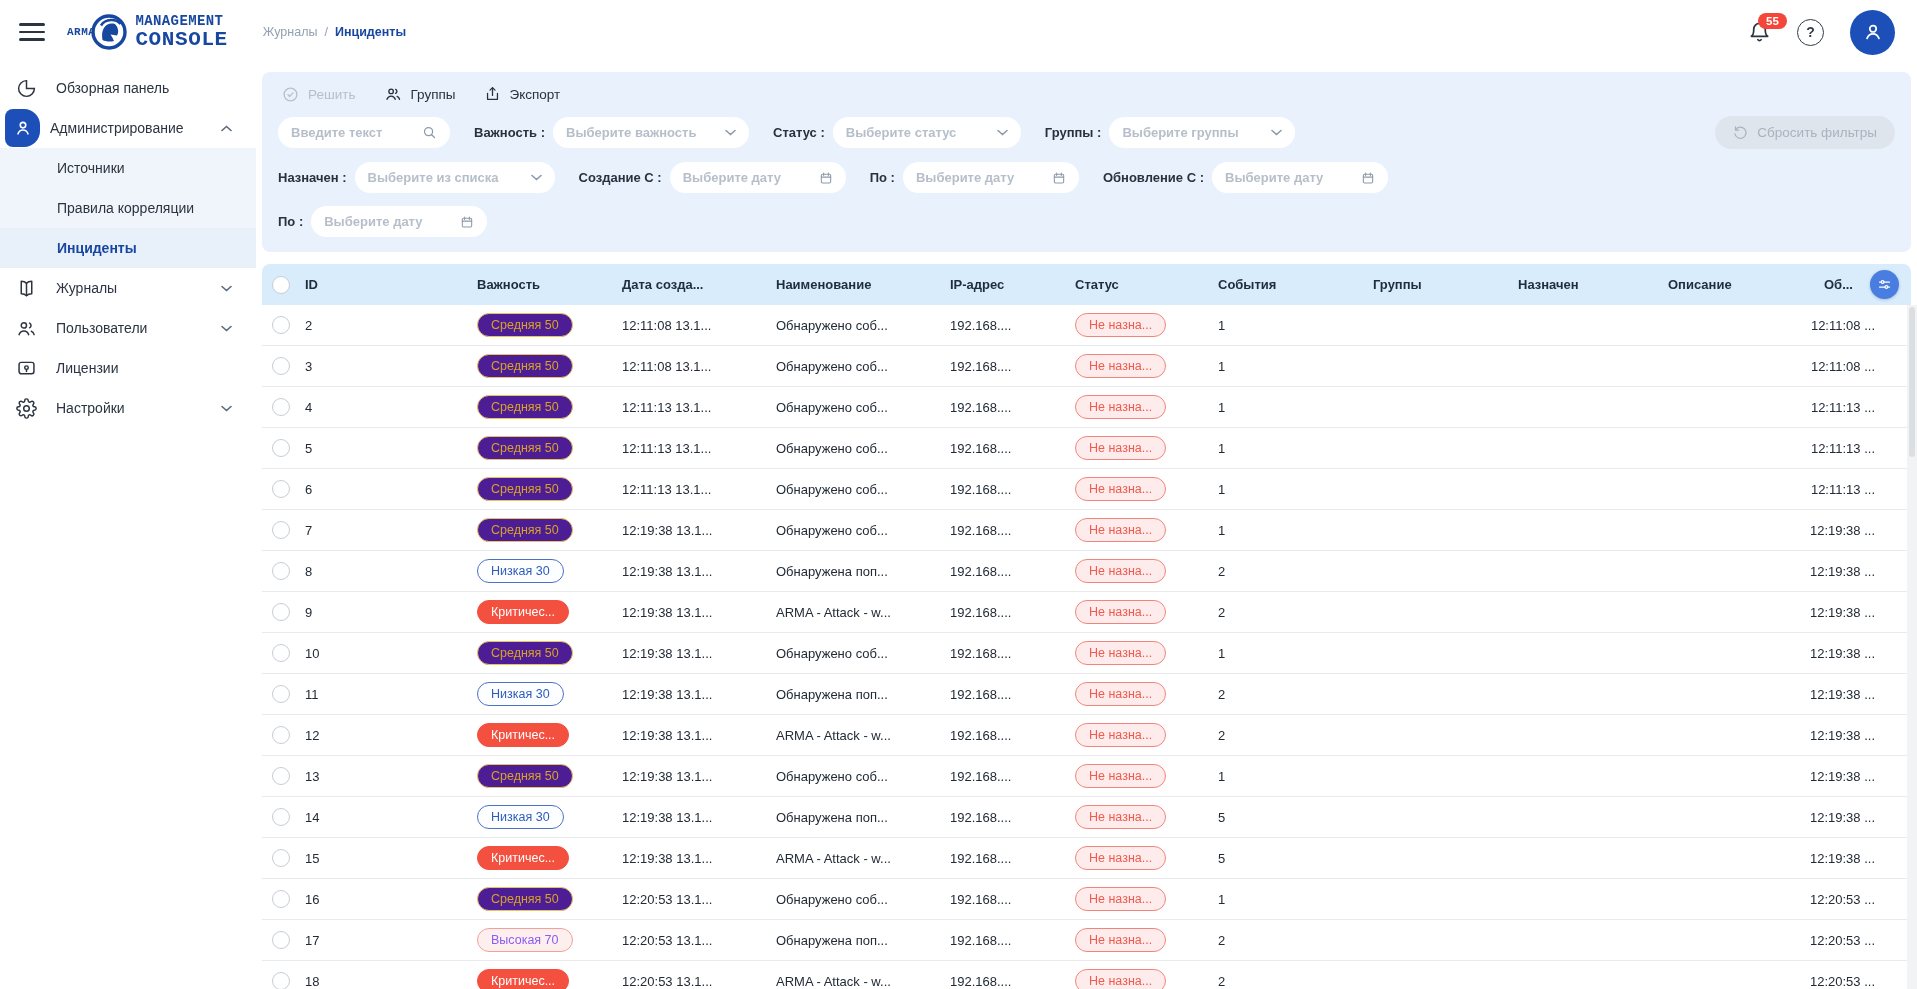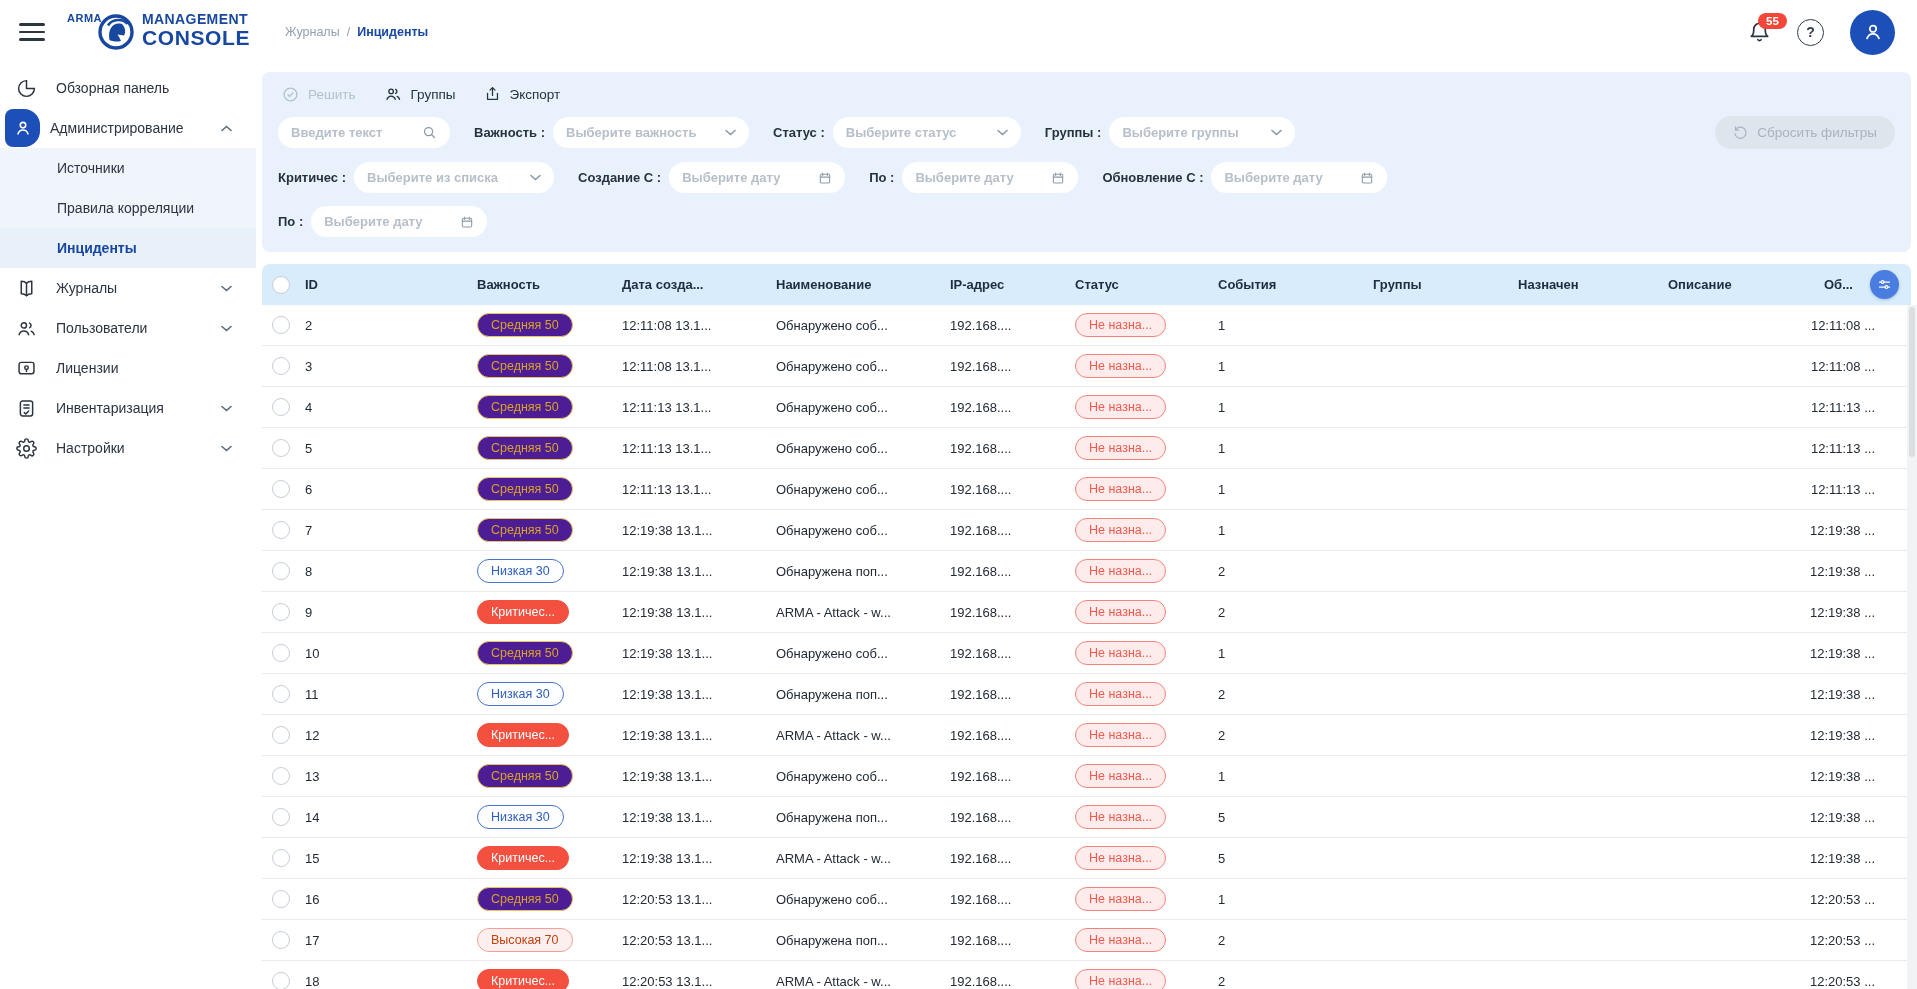--- a/index.html
+++ b/index.html
@@ -5,21 +5,21 @@
   * { margin:0; padding:0; box-sizing:border-box; }
   html,body { width:1917px; height:989px; overflow:hidden; background:#fff;
     font-family:"Liberation Sans", sans-serif; color:#232f3d; }
 
   .app { width:100%; height:100%; display:flex; flex-direction:column; }
 
   
   .topbar { height:64px; flex:0 0 64px; display:flex; align-items:center; background:#fff; position:relative; z-index:5; }
   .hamburger { width:26px; height:18px; margin-left:19px; display:flex; flex-direction:column; justify-content:space-between; cursor:pointer; border:none; background:none; }
   .hamburger span { display:block; height:2.6px; background:#2b3440; border-radius:2px; }
-  .logo { display:flex; align-items:flex-start; margin-left:22px; }
+  .logo { display:flex; align-items:center; margin-left:22px;font-family:Liberation Mono, monospace; }
   .logo-arma { font-size:11px; font-weight:bold; color:#17479e; letter-spacing:.5px; margin-right:-6px; position:relative; z-index:2; }
   .logo-text { margin-left:6px; color:#17479e; line-height:1; }
   .logo-text .l1 { font-size:14px; font-weight:bold; letter-spacing:.4px; }
   .logo-text .l2 { font-size:21px; font-weight:bold; letter-spacing:.6px; margin-top:1px; }
   .breadcrumb { margin-left:35px; font-size:12.5px; display:flex; gap:7px; align-items:center; }
   .crumb-parent { color:#93a0af; cursor:pointer; }
   .crumb-sep { color:#93a0af; }
   .crumb-current { color:#17479e; font-weight:bold; }
   .topbar-right { margin-left:auto; display:flex; align-items:center; gap:26px; margin-right:22px; }
   .bell-wrap { position:relative; cursor:pointer; }
@@ -76,21 +76,21 @@
   .c-desc { width:155px; padding-left:16px; }
   .c-updated { flex:1 1 auto; justify-content:flex-end; padding-right:36px; }
   .thead .cell:not(.c-check):not(.c-id) { position:relative; }
   .thead .cell:not(.c-check):not(.c-id)::before { content:""; position:absolute; left:0; top:8px; bottom:8px; width:1px; background:#bcdcf4; }
   .circle-check { width:18px; height:18px; border-radius:50%; border:1.6px solid #c6cdd6; background:#fff; display:inline-block; cursor:pointer; }
   .tbody { height:704px; overflow:hidden; background:#fff; }
   .trow { display:flex; align-items:center; height:41px; border-bottom:1px solid #e9eaec; font-size:13px; color:#222b36; background:#fff; }
   .badge { display:inline-block; padding:4px 13px; border-radius:13px; font-size:12.5px; border:1px solid transparent; line-height:1.15; }
   .sev-medium { color:#d9a226; border-color:#e9c35e; background:#4c1d95; }
   .sev-low { color:#2d5cbe; border-color:#4a72c8; background:#fdfeff; }
-  .sev-high { color:#c2410c; border-color:#f2a099; background:#fdefed; }
+  .sev-high { color:#8b5cf6; border-color:#f2a099; background:#fdefed; }
   .sev-critical { color:#fff; border-color:#f4503f; background:#f4503f; }
   .st-unassigned { color:#f05a4f; border-color:#f2857b; background:#fdeceb; }
   .col-settings-fab { position:absolute; top:6px; right:12px; width:29px; height:29px; border-radius:50%; background:#4a7de0; border:none; display:flex; align-items:center; justify-content:center; cursor:pointer; box-shadow:0 1px 3px rgba(30,60,120,.25); }
   .vscroll { position:absolute; top:41px; right:-6px; bottom:-8px; width:10px; background:#f1f3f4; }
   .vscroll .thumb { position:absolute; top:2px; left:2px; right:2px; height:150px; border-radius:4px; background:#dcdfe2; }
 
   svg { display:block; }
 </style>
 </head>
 <body>
@@ -221,35 +221,20 @@
         <span class="nav-icon">
           <svg width="21" height="21" viewBox="0 0 24 24" fill="none" stroke="#2b3440" stroke-width="1.7" stroke-linecap="round">
             <rect x="3.5" y="5" width="17" height="13" rx="2.5"></rect>
               <circle cx="12" cy="11" r="2"></circle>
               <path d="M12 13v2.5"></path>
           </svg>
         </span>
         <span class="nav-label">Лицензии</span>
       </div>
 
-      <div class="nav-item">
-        <span class="nav-icon">
-          <svg width="21" height="21" viewBox="0 0 24 24" fill="none" stroke="#2b3440" stroke-width="1.7" stroke-linecap="round" stroke-linejoin="round">
-            <rect x="5" y="3.5" width="14" height="17" rx="2.5"></rect>
-              <path d="M9 8h6M9 11.5h6"></path>
-              <path d="M9.5 16.5l1.7 1.7 3.3-3.4"></path>
-          </svg>
-        </span>
-        <span class="nav-label">Инвентаризация</span>
-        <span class="nav-chevron">
-          <svg width="11" height="7" viewBox="0 0 11 7" fill="none" stroke="#5b6b7c" stroke-width="1.6" stroke-linecap="round">
-              <path d="M1 1.5 5.5 5.5 10 1.5"></path>
-            </svg>
-        </span>
-      </div>
 
       <div class="nav-item">
         <span class="nav-icon">
           <svg width="21" height="21" viewBox="0 0 24 24" fill="none" stroke="#2b3440" stroke-width="1.7" stroke-linecap="round" stroke-linejoin="round">
             <circle cx="12" cy="12" r="3.2"></circle>
             <path d="M19.4 15a1.7 1.7 0 0 0 .34 1.87l.06.06a2 2 0 1 1-2.83 2.83l-.06-.06a1.7 1.7 0 0 0-1.87-.34 1.7 1.7 0 0 0-1 1.55V21a2 2 0 1 1-4 0v-.09a1.7 1.7 0 0 0-1-1.55 1.7 1.7 0 0 0-1.87.34l-.06.06a2 2 0 1 1-2.83-2.83l.06-.06a1.7 1.7 0 0 0 .34-1.87 1.7 1.7 0 0 0-1.55-1H3a2 2 0 1 1 0-4h.09a1.7 1.7 0 0 0 1.55-1 1.7 1.7 0 0 0-.34-1.87l-.06-.06a2 2 0 1 1 2.83-2.83l.06.06a1.7 1.7 0 0 0 1.87.34h.01a1.7 1.7 0 0 0 1-1.55V3a2 2 0 1 1 4 0v.09a1.7 1.7 0 0 0 1 1.55h.01a1.7 1.7 0 0 0 1.87-.34l.06-.06a2 2 0 1 1 2.83 2.83l-.06.06a1.7 1.7 0 0 0-.34 1.87v.01a1.7 1.7 0 0 0 1.55 1H21a2 2 0 1 1 0 4h-.09a1.7 1.7 0 0 0-1.55 1Z"></path>
           </svg>
         </span>
         <span class="nav-label">Настройки</span>
         <span class="nav-chevron">
@@ -348,21 +333,21 @@
                 <path d="M4 8a9 9 0 1 1-1 6"></path>
                   <path d="M4 3v5h5"></path>
               </svg>
             </span>
             <span>Сбросить фильтры</span>
           </button>
         </div>
 
         <div class="frow">
           <div class="fgroup">
-            <span class="flabel">Критичес :</span>
+            <span class="flabel">Назначен :</span>
             <div class="pill w-assigned">
               <span class="ph">Выберите из списка</span>
               <span class="pill-icon">
                   <svg width="11" height="7" viewBox="0 0 11 7" fill="none" stroke="#8d9aa8" stroke-width="1.6" stroke-linecap="round">
                     <path d="M1 1.5 5.5 5.5 10 1.5"></path>
                   </svg>
                 </span>
             </div>
           </div>
 

